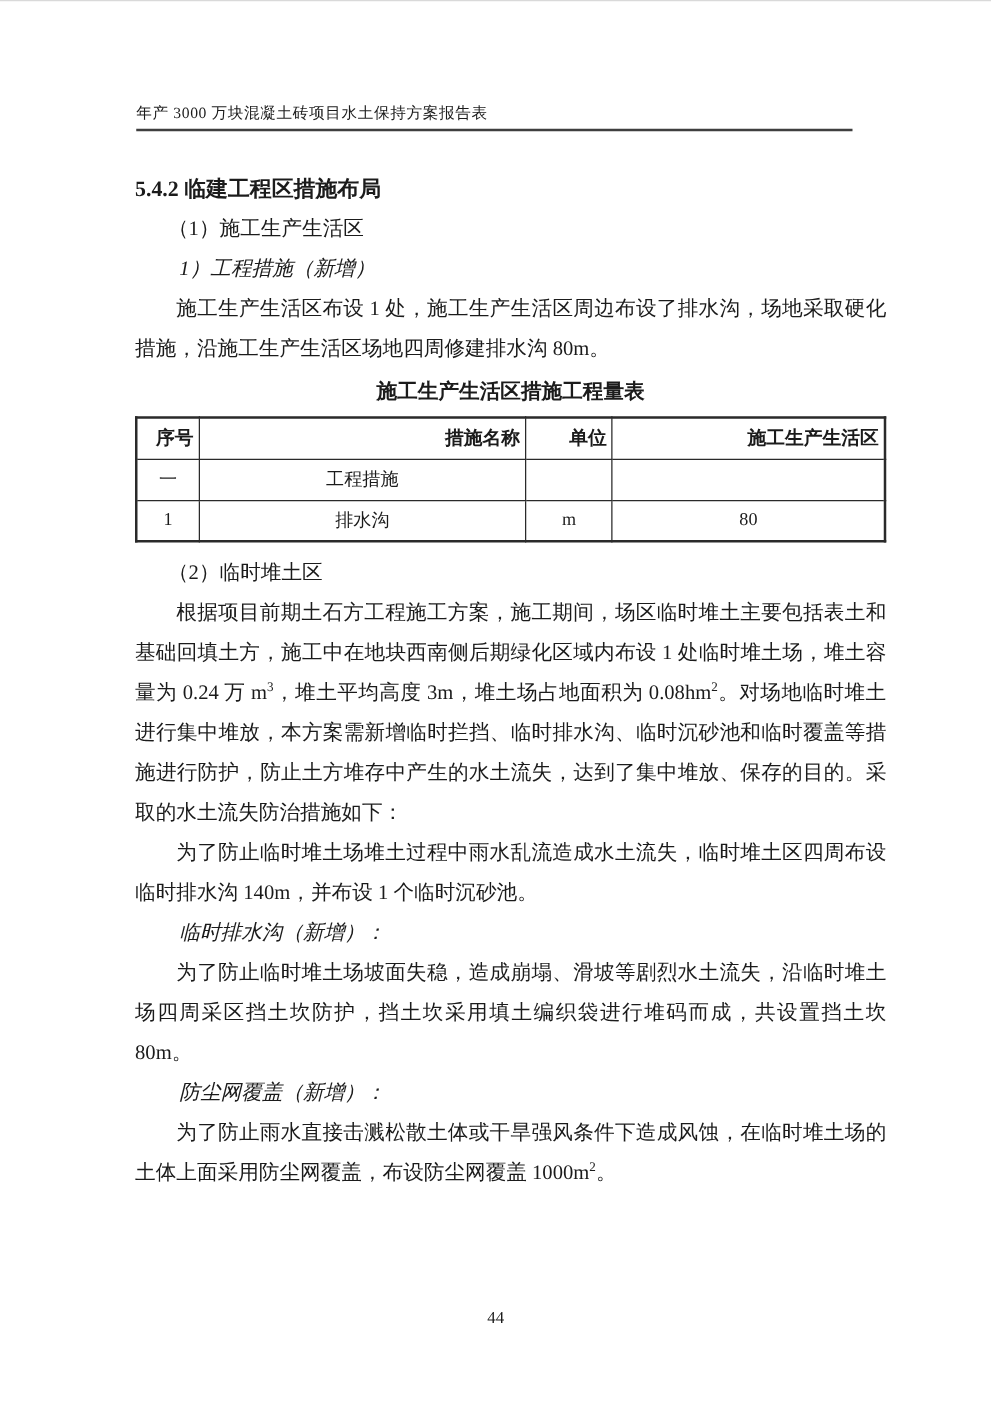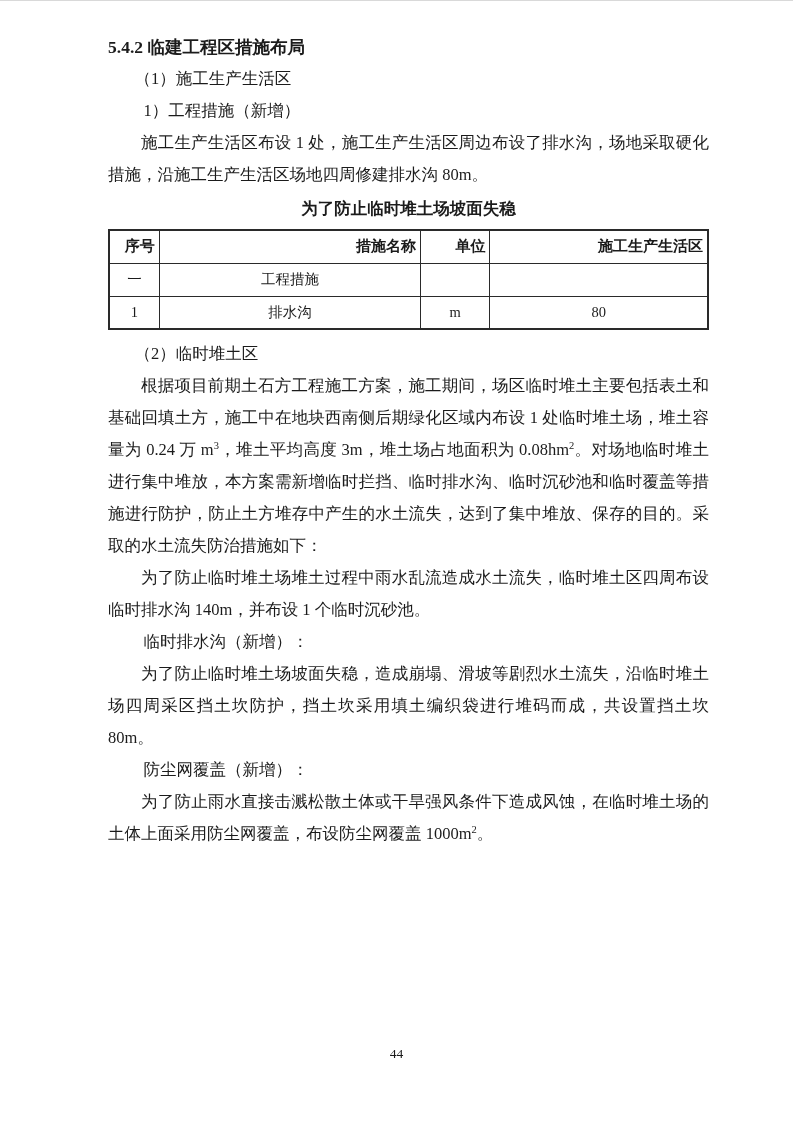--- a/index.html
+++ b/index.html
@@ -32,21 +32,21 @@
     text-align: justify;
     text-justify: inter-ideograph;
   }
   .section-heading {
     font-size: 17.5px;
     font-weight: bold;
     line-height: 32px;
     text-align: left;
   }
   .ind-paren { text-indent: 1.6em; }
-  .ind-num   { text-indent: 2.15em; }
+  .ind-num   { text-indent: 2.15em; font-style: italic; }
   .para      { text-indent: 2em; }
   .table-title {
     text-align: center;
     font-weight: bold;
     font-size: 16.5px;
     line-height: 30px;
     margin-top: 3px;
     text-indent: 0;
   }
   table.measures {
@@ -77,32 +77,35 @@
     text-align: center;
     font-size: 13.5px;
     line-height: 16px;
   }
 </style>
 </head>
 <body>
 
 <div class="page">
 
+  <div class="running-header">
+    <div class="header-text">年产 3000 万块混凝土砖项目水土保持方案报告表</div>
+  </div>
 
   <div class="content">
 
     <div class="section-heading">5.4.2 临建工程区措施布局</div>
 
     <p class="ind-paren">（1）施工生产生活区</p>
 
     <p class="ind-num">1）工程措施（新增）</p>
 
     <p class="para">施工生产生活区布设 1 处，施工生产生活区周边布设了排水沟，场地采取硬化措施，沿施工生产生活区场地四周修建排水沟 80m。</p>
 
-    <h3 class="table-title">为了防止临时堆土场坡面失稳</h3>
+    <h3 class="table-title">施工生产生活区措施工程量表</h3>
 
     <table class="measures">
       <colgroup>
         <col style="width:8.4%">
         <col style="width:43.6%">
         <col style="width:11.6%">
         <col style="width:36.4%">
       </colgroup>
       <thead>
         <tr>

